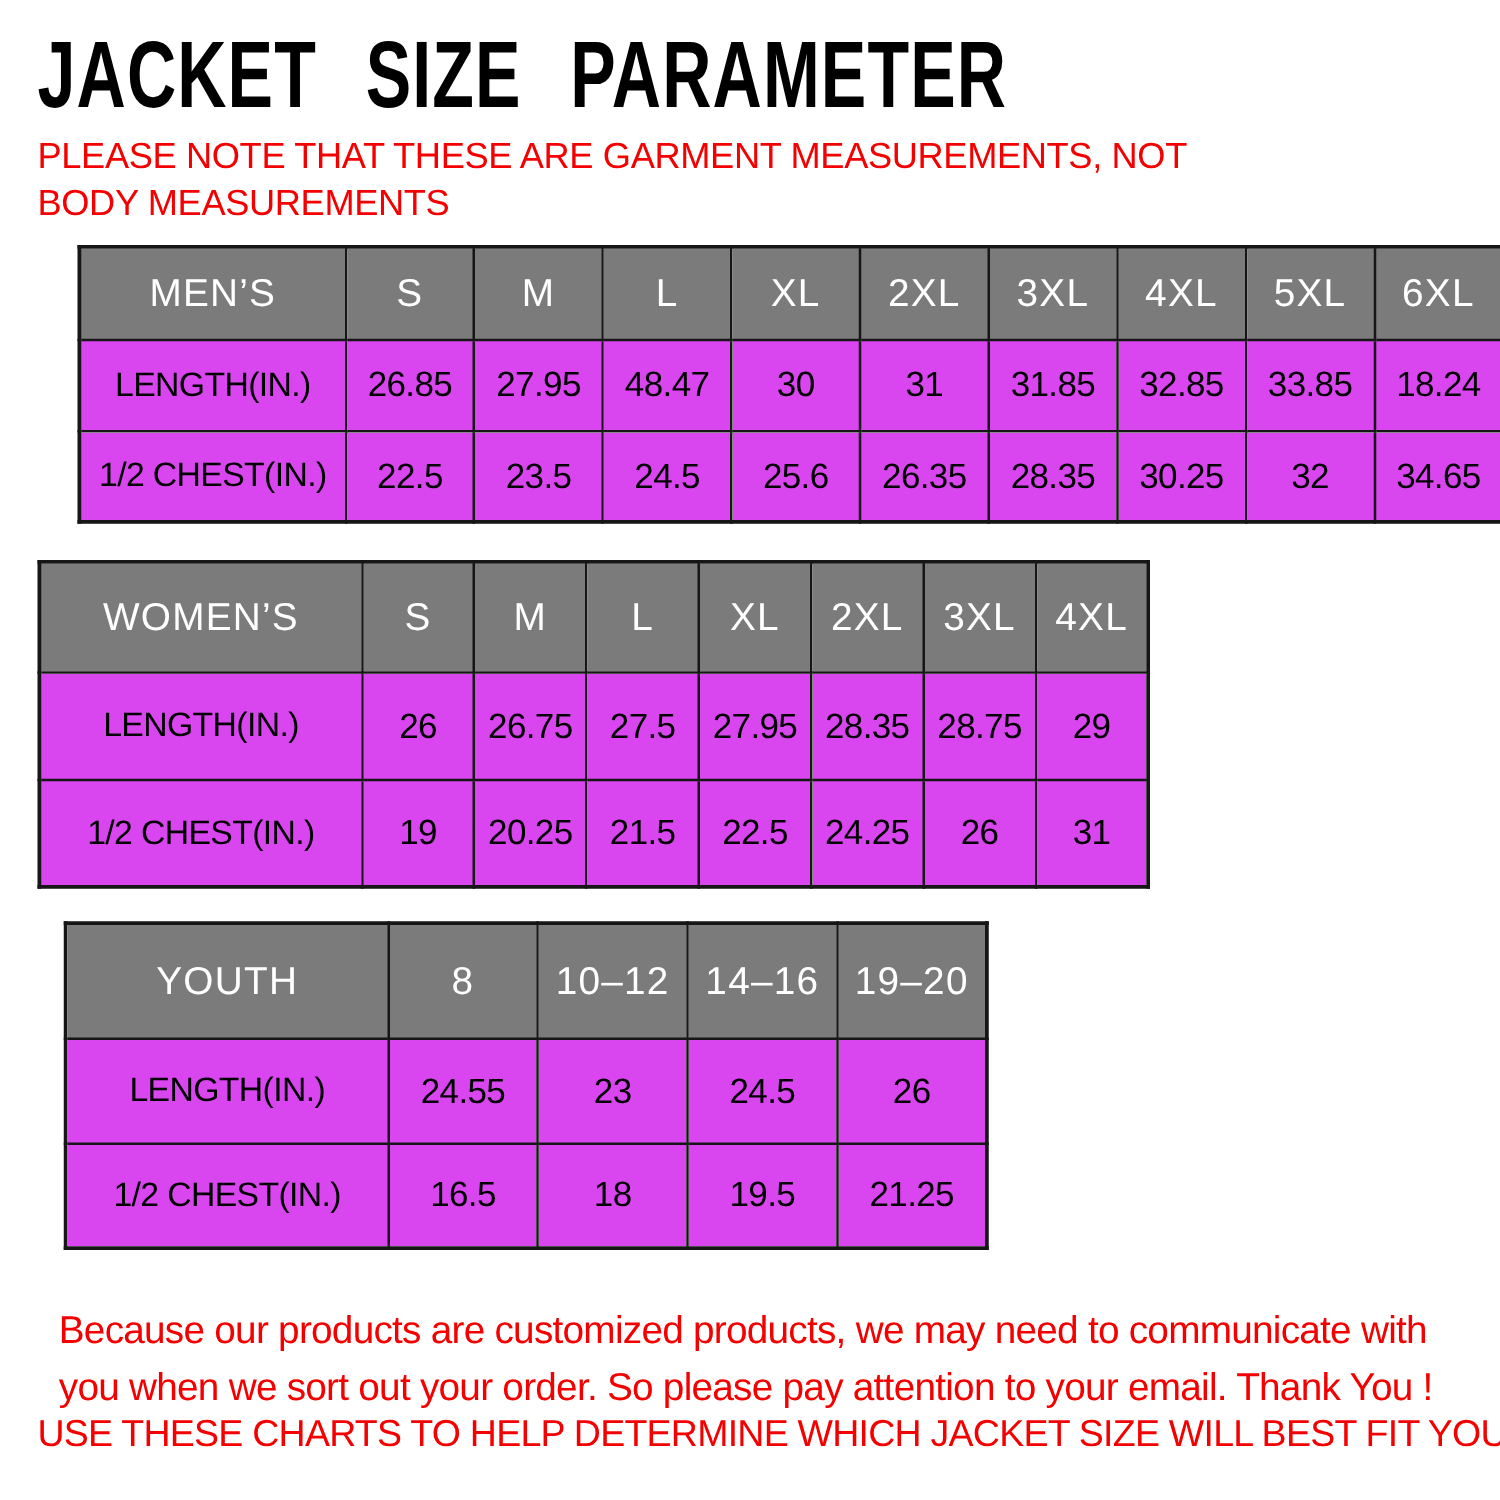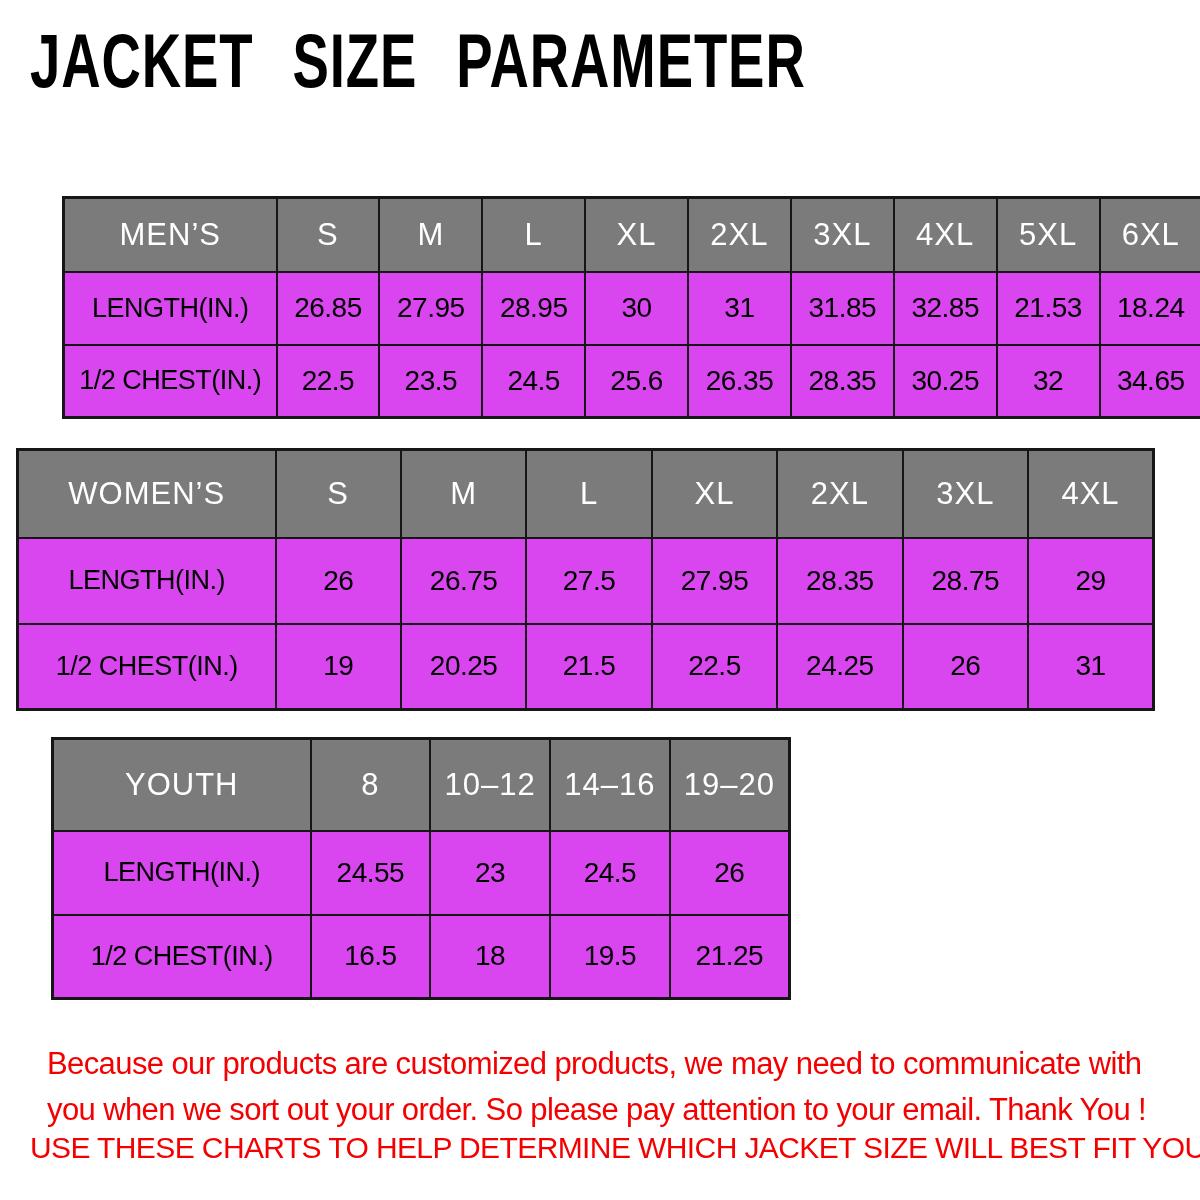--- a/index.html
+++ b/index.html
@@ -78,21 +78,21 @@
     letter-spacing: -0.5px;
   }
 
   
   #table-mens { left: 30px; top: 196px; width: 1142px; margin-left: 32px; }
   #table-mens .col-label { width: 213px; }
   #table-mens thead tr { height: 74px; }
   #table-mens tbody tr { height: 73px; }
 
   
-  #table-womens { left: 16px; top: 448px; width: 1139px; }
+  #table-womens { left: 30px; top: 448px; width: 890px; }
   #table-womens .col-label { width: 258px; }
   #table-womens thead tr { height: 88px; }
   #table-womens tbody tr { height: 86px; }
 
   
   #table-youth { left: 30px; top: 737px; width: 740px; margin-left: 21px; }
   #table-youth .col-label { width: 258px; }
   #table-youth thead tr { height: 92px; }
   #table-youth tbody tr { height: 84px; }
 
@@ -121,20 +121,21 @@
     white-space: nowrap;
   }
 </style>
 </head>
 <body>
 
 <div class="page">
 
   <h1 class="title">JACKET SIZE PARAMETER</h1>
 
+  <p class="note">PLEASE NOTE THAT THESE ARE GARMENT MEASUREMENTS, NOT BODY MEASUREMENTS</p>
 
   <table class="size-table" id="table-mens">
       <colgroup>
         <col class="col-label">
         <col class="col-size">
         <col class="col-size">
         <col class="col-size">
         <col class="col-size">
         <col class="col-size">
         <col class="col-size">
@@ -154,26 +155,26 @@
           <th>4XL</th>
           <th>5XL</th>
           <th>6XL</th>
         </tr>
       </thead>
       <tbody>
         <tr>
           <td class="row-label">LENGTH(IN.)</td>
           <td>26.85</td>
           <td>27.95</td>
-          <td>28.95</td>
+          <td>48.47</td>
           <td>30</td>
           <td>31</td>
           <td>31.85</td>
           <td>32.85</td>
-          <td>21.53</td>
+          <td>33.85</td>
           <td>18.24</td>
         </tr>
         <tr>
           <td class="row-label">1/2 CHEST(IN.)</td>
           <td>22.5</td>
           <td>23.5</td>
           <td>24.5</td>
           <td>25.6</td>
           <td>26.35</td>
           <td>28.35</td>

